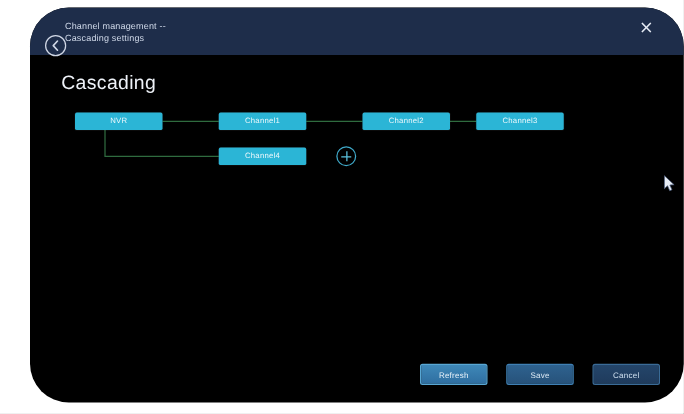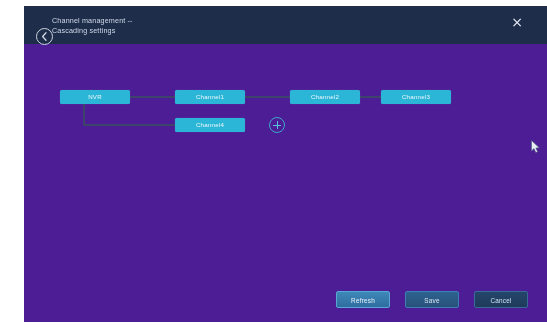--- a/index.html
+++ b/index.html
@@ -14,22 +14,23 @@
     font-family: "Liberation Sans", sans-serif;
   }
 
   
   #dialog {
     position: absolute;
     left: 24px;
     top: 6px;
     width: 523px;
     height: 316px;
-    background: #4c1d95;
+    background: #000000;
     overflow: hidden;
+    border-radius: 31px;
   }
 
   
   #header {
     position: absolute;
     left: 0;
     top: 0;
     width: 523px;
     height: 38px;
     background: #1e2d4a;
@@ -190,20 +191,21 @@
         <svg width="15" height="15" viewBox="0 0 15 15">
           <polyline points="9,3.8 5.6,7.5 9,11.2" fill="none" stroke="#cfd6e4" stroke-width="1.3" stroke-linecap="round" stroke-linejoin="round"></polyline>
         </svg>
       </div>
     </div>
     <div id="header-title">Channel management --
 Cascading settings</div>
     <div id="close-btn">×</div>
   </div>
 
+  <div id="page-title">Cascading</div>
 
   <svg id="diagram">
 
     <line x1="106" y1="91" x2="151" y2="91" stroke="#2f6b3f" stroke-width="1"></line>
 
     <line x1="221" y1="91" x2="266" y2="91" stroke="#2f6b3f" stroke-width="1"></line>
 
     <line x1="336" y1="91" x2="357" y2="91" stroke="#2f6b3f" stroke-width="1"></line>
 
     <polyline points="60,91 60,119 151,119" fill="none" stroke="#2f6b3f" stroke-width="1"></polyline>

